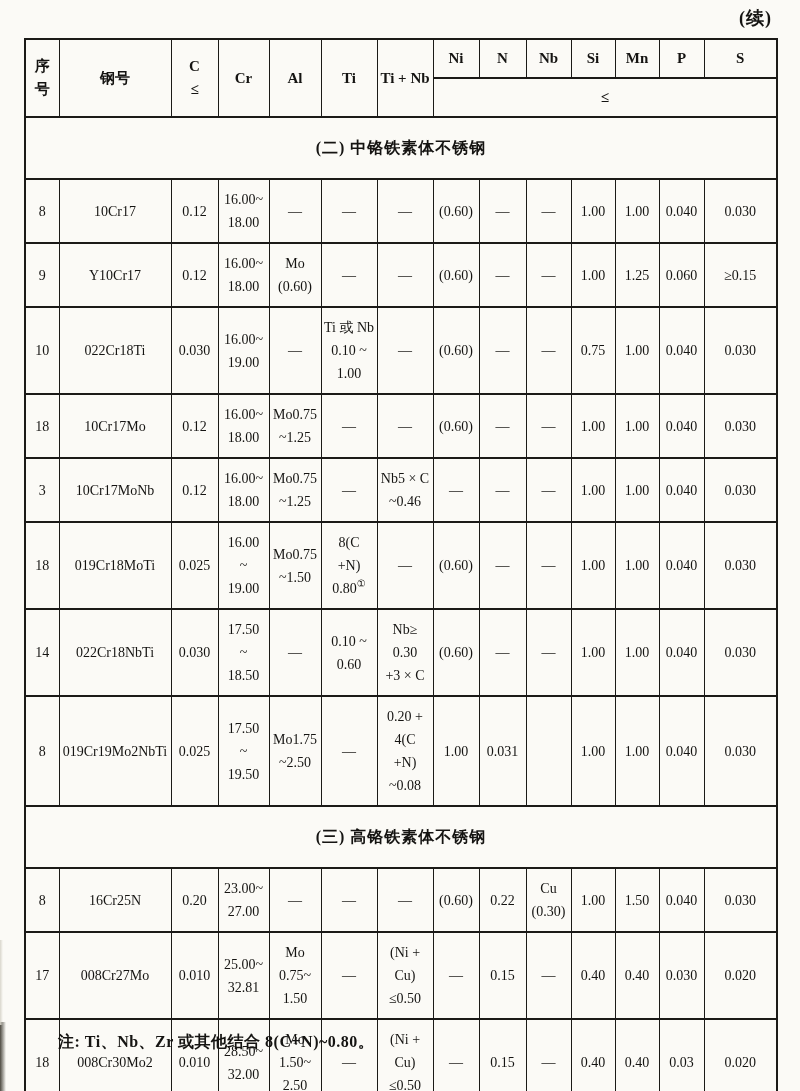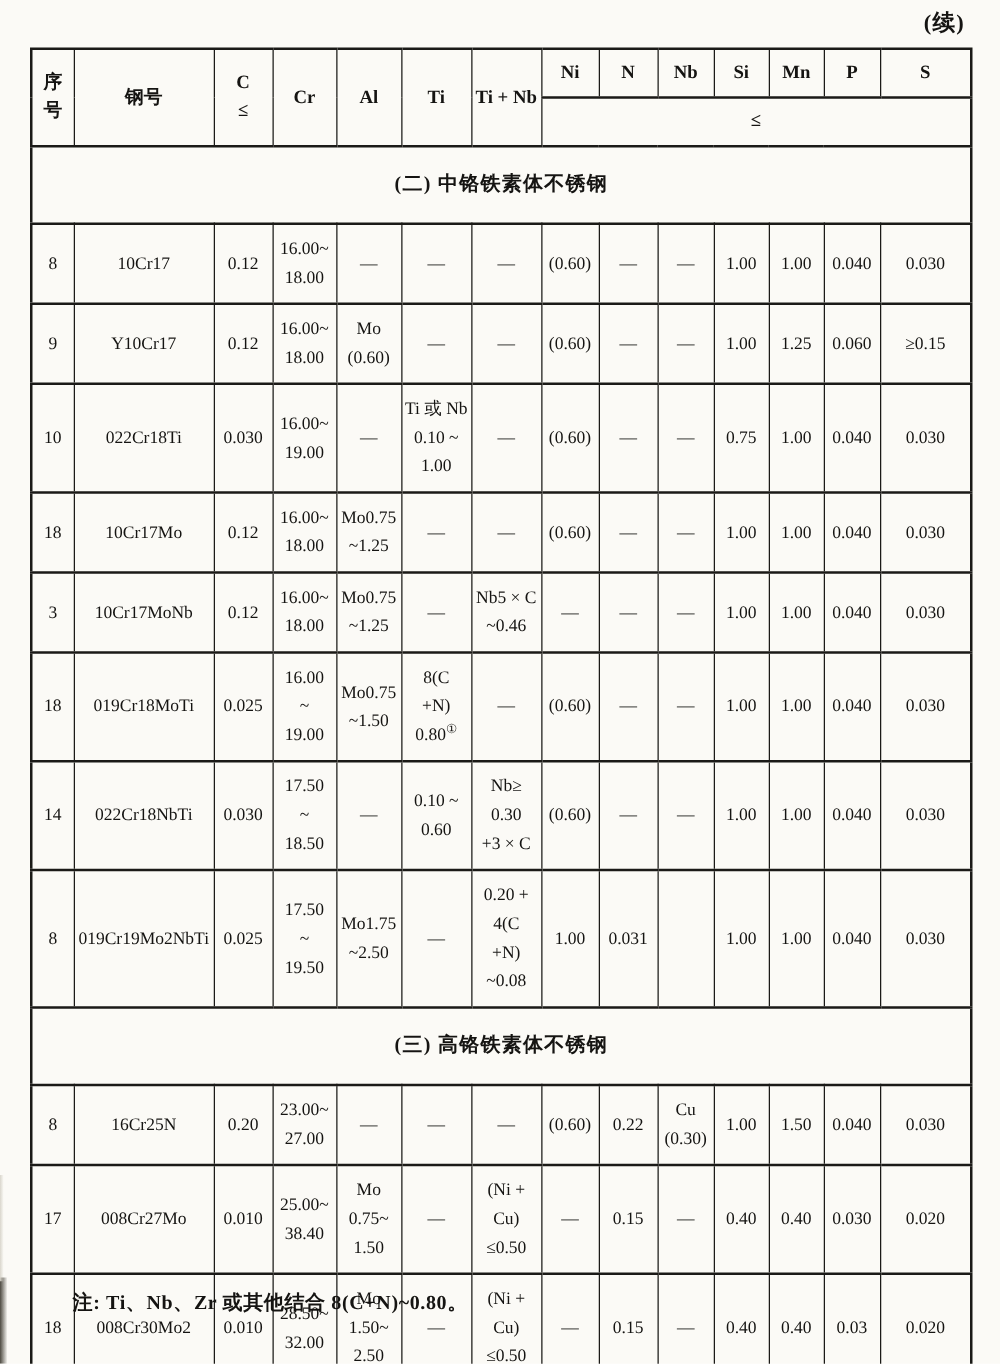--- a/index.html
+++ b/index.html
@@ -284,21 +284,21 @@
           <td>1.00</td>
           <td>1.50</td>
           <td>0.040</td>
           <td>0.030</td>
         </tr>
         <tr>
           <td>17</td>
           <td>008Cr27Mo</td>
           <td>0.010</td>
           <td>25.00~
-38.40</td>
+32.81</td>
           <td>Mo
 0.75~
 1.50</td>
           <td>—</td>
           <td>(Ni +
 Cu)
 ≤0.50</td>
           <td>—</td>
           <td>0.15</td>
           <td>—</td>

